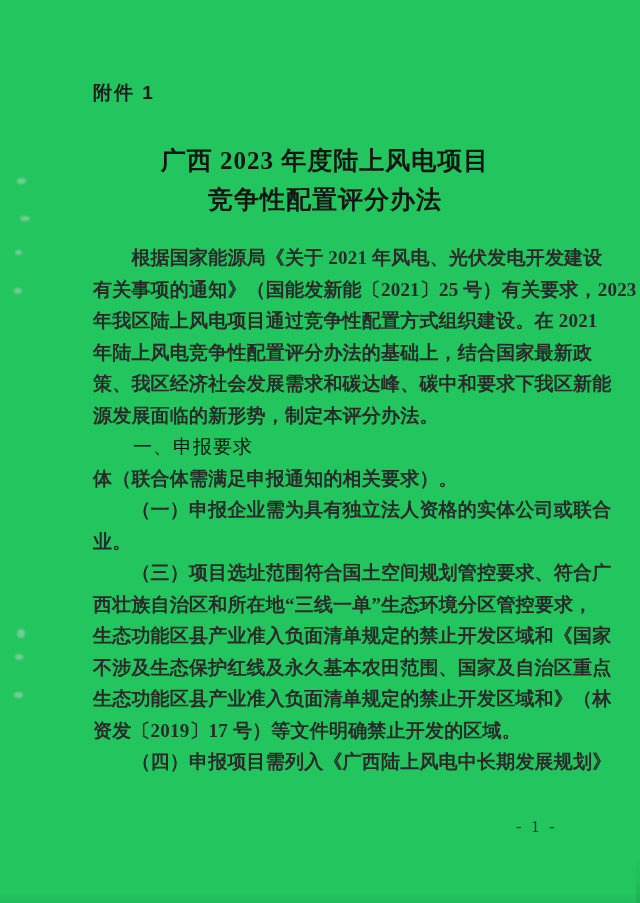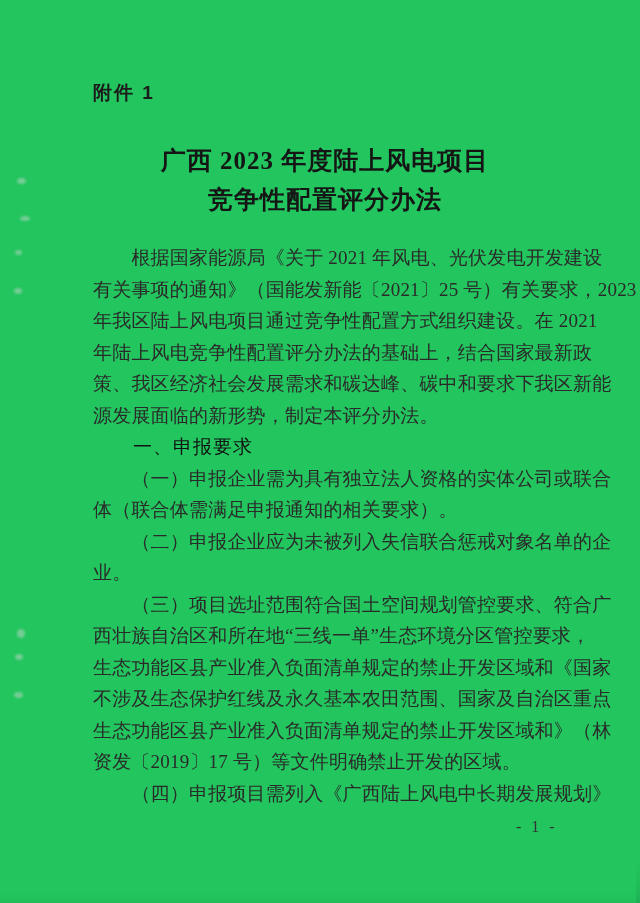--- a/index.html
+++ b/index.html
@@ -49,20 +49,21 @@
     top: 242px;
     width: 462px;
     font-size: 19px;
     line-height: 31.5px;
     color: #2a2a2a;
   }
   .line {
     white-space: pre;
     letter-spacing: 0.2px;
     height: 31.5px;
+    font-weight: bold;
   }
   .line.heading {
     font-weight: 400;
     letter-spacing: 1px;
     color: #111111;
     font-family: "Liberation Sans", sans-serif;
   }
   .page-number {
     position: absolute;
     left: 516px;
@@ -119,23 +120,22 @@
   </div>
 
   <div class="doc-body" id="doc-body">
       <div class="line body">　　根据国家能源局《关于 2021 年风电、光伏发电开发建设</div>
       <div class="line body">有关事项的通知》（国能发新能〔2021〕25 号）有关要求，2023</div>
       <div class="line body">年我区陆上风电项目通过竞争性配置方式组织建设。在 2021</div>
       <div class="line body">年陆上风电竞争性配置评分办法的基础上，结合国家最新政</div>
       <div class="line body">策、我区经济社会发展需求和碳达峰、碳中和要求下我区新能</div>
       <div class="line body">源发展面临的新形势，制定本评分办法。</div>
       <div class="line heading">　　一、申报要求</div>
+      <div class="line body">体（联合体需满足申报通知的相关要求）。</div>
       <div class="line body">　　（一）申报企业需为具有独立法人资格的实体公司或联合</div>
-      <div class="line body">体（联合体需满足申报通知的相关要求）。</div>
-      <div class="line body">　　（二）申报企业应为未被列入失信联合惩戒对象名单的企</div>
       <div class="line body">业。</div>
       <div class="line body">　　（三）项目选址范围符合国土空间规划管控要求、符合广</div>
       <div class="line body">西壮族自治区和所在地“三线一单”生态环境分区管控要求，</div>
       <div class="line body">生态功能区县产业准入负面清单规定的禁止开发区域和《国家</div>
       <div class="line body">不涉及生态保护红线及永久基本农田范围、国家及自治区重点</div>
       <div class="line body">生态功能区县产业准入负面清单规定的禁止开发区域和》（林</div>
       <div class="line body">资发〔2019〕17 号）等文件明确禁止开发的区域。</div>
       <div class="line body">　　（四）申报项目需列入《广西陆上风电中长期发展规划》</div>
     </div>
 

